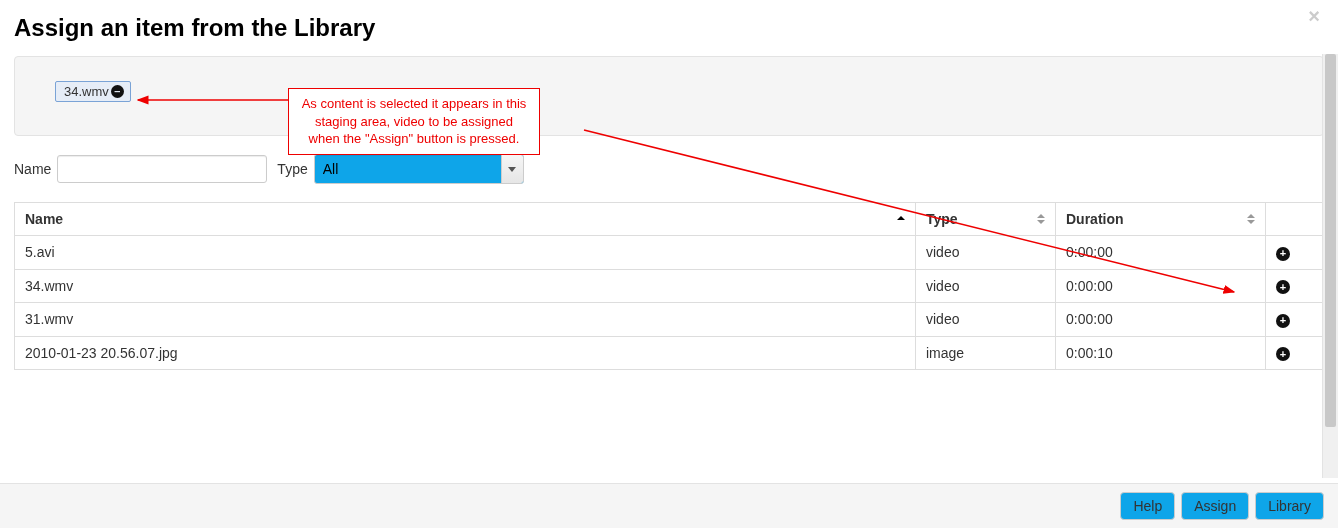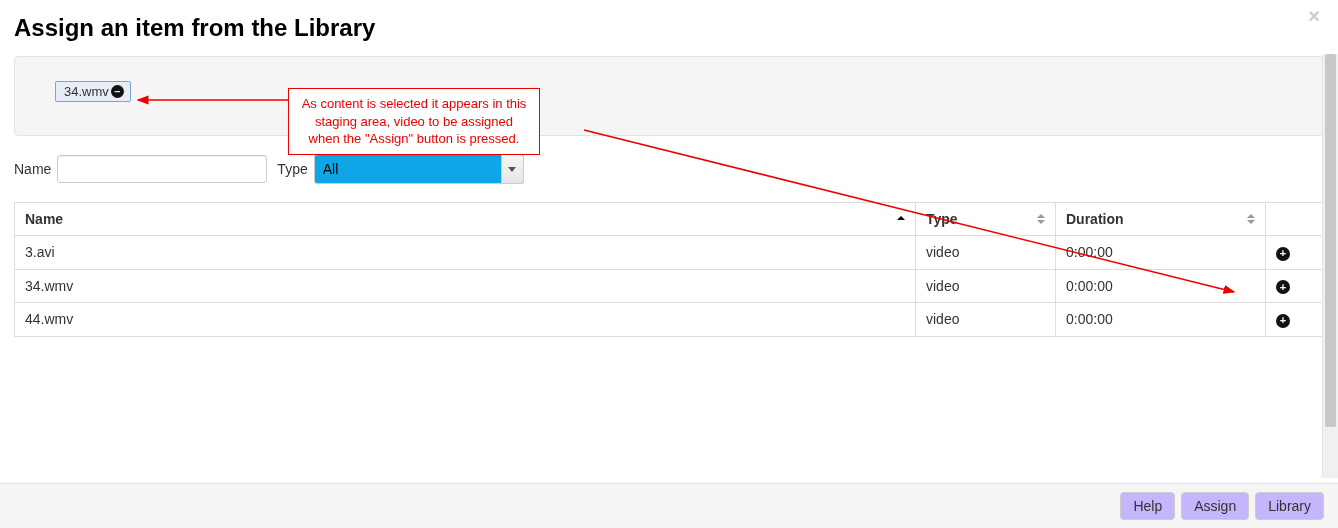--- a/index.html
+++ b/index.html
@@ -181,21 +181,21 @@
     position: absolute;
     left: 0; right: 0; bottom: 0;
     background: #f5f5f5;
     border-top: 1px solid #e3e3e3;
     padding: 8px 14px;
     display: flex;
     justify-content: flex-end;
     gap: 6px;
   }
   .btn {
-    background: #c4b5fd;
+    background: #0ea5e9;
     border: 1px solid #ccc;
     border-radius: 4px;
     padding: 5px 12px;
     font-size: 14px;
     cursor: pointer;
     color: #333;
   }
 
   
   .annotation-box {
@@ -279,35 +279,41 @@
           <span class="sort-icons">
               <span class="sort-up"></span>
               <span class="sort-down"></span>
             </span>
         </th>
         <th class="col-action"></th>
       </tr>
     </thead>
     <tbody>
       <tr>
-        <td>3.avi</td>
+        <td>5.avi</td>
         <td>video</td>
         <td>0:00:00</td>
         <td class="col-action"><span class="add-icon">+</span></td>
       </tr>
       <tr>
         <td>34.wmv</td>
         <td>video</td>
         <td>0:00:00</td>
         <td class="col-action"><span class="add-icon">+</span></td>
       </tr>
       <tr>
-        <td>44.wmv</td>
+        <td>31.wmv</td>
         <td>video</td>
         <td>0:00:00</td>
+        <td class="col-action"><span class="add-icon">+</span></td>
+      </tr>
+      <tr>
+        <td>2010-01-23 20.56.07.jpg</td>
+        <td>image</td>
+        <td>0:00:10</td>
         <td class="col-action"><span class="add-icon">+</span></td>
       </tr>
     </tbody>
   </table>
 
   <div class="annotation-box" style="left:288px; top:88px; width:252px;">
     <div>As content is selected it appears in this</div>
     <div>staging area, video to be assigned</div>
     <div>when the "Assign" button is pressed.</div>
   </div>

